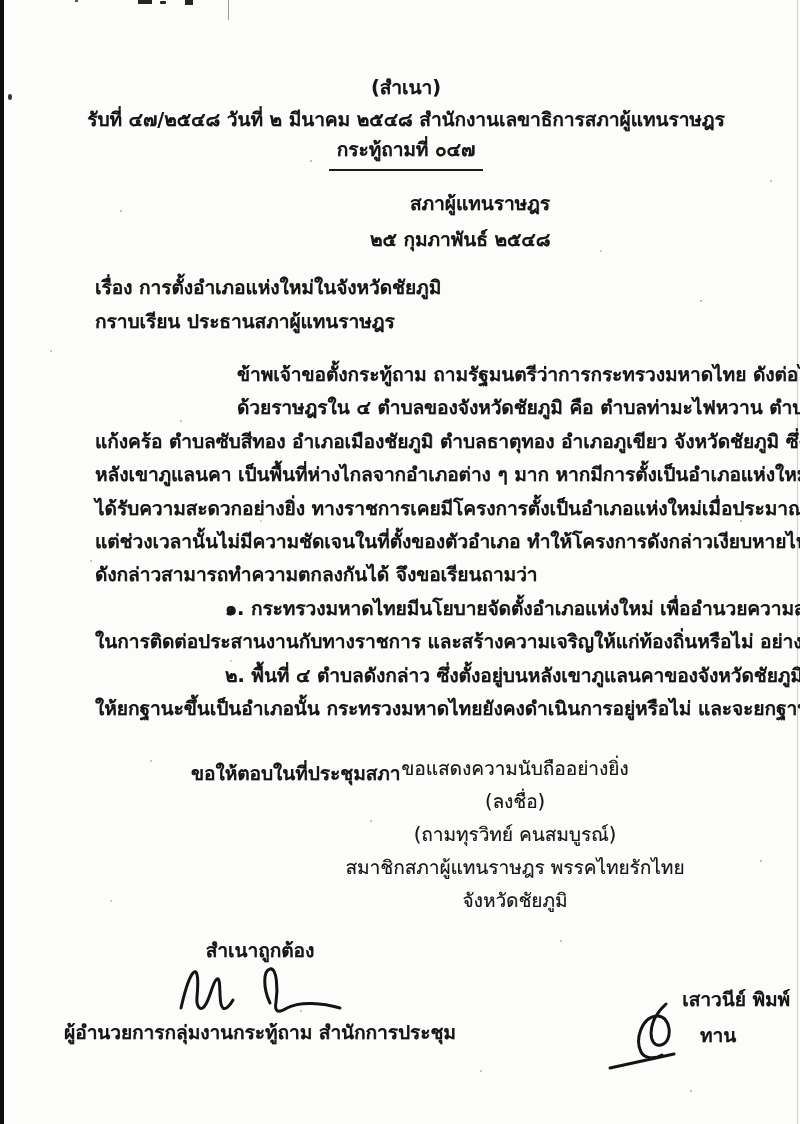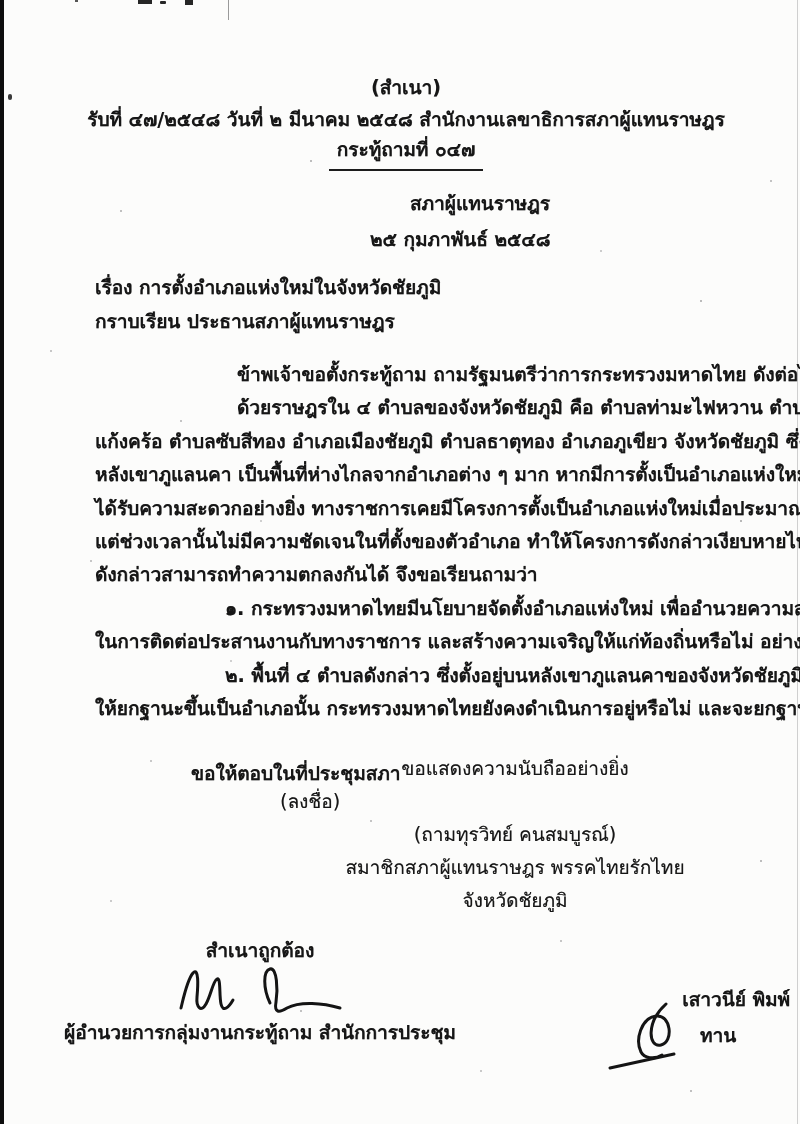--- a/index.html
+++ b/index.html
@@ -35,21 +35,21 @@
        line-height:33.4px;height:33.4px;
        text-shadow:0.3px 0.3px 0.4px rgba(20,20,20,.45);}
   .ind1{padding-left:142px;}   
   .ind2{padding-left:130px;}   
   .ind3{padding-left:96px;margin-top:32px;}    
 
   
   #closing-block{position:absolute;top:752px;left:280px;width:470px;text-align:center;}
   #closing-block .cline{font-size:19px;font-weight:normal;line-height:33px;height:33px;
        white-space:nowrap;text-shadow:0.3px 0.3px 0.4px rgba(20,20,20,.45);}
-  #signed-row{display:flex;gap:21px;}
+  #signed-row{display:flex;justify-content:center;gap:21px;}
 
   
   #certification-block{position:absolute;top:934px;left:60px;width:400px;text-align:center;}
   #certification-block .cline{font-size:19px;font-weight:bold;line-height:32px;
        white-space:nowrap;text-shadow:0.3px 0.3px 0.4px rgba(20,20,20,.45);}
   #certifier-signature{display:block;margin:-8px auto -4px auto;}
 
   
   #typist-name{top:984px;left:600px;width:190px;text-align:right;padding-right:28px;}
   #proof-mark{position:absolute;top:1000px;left:602px;}

